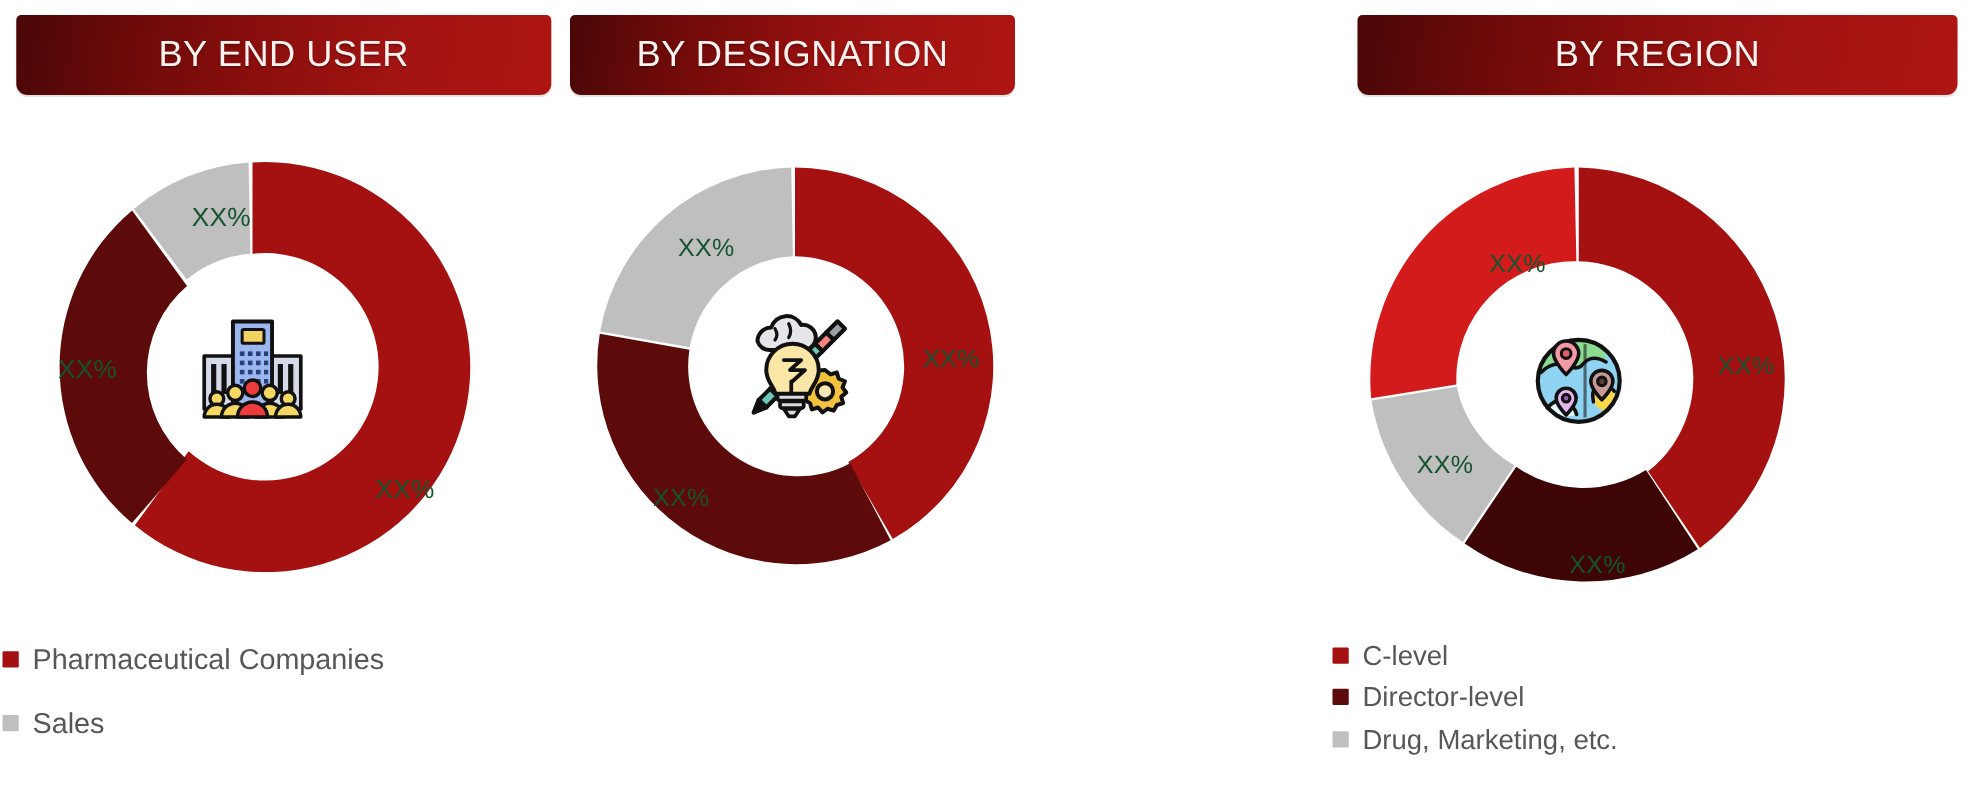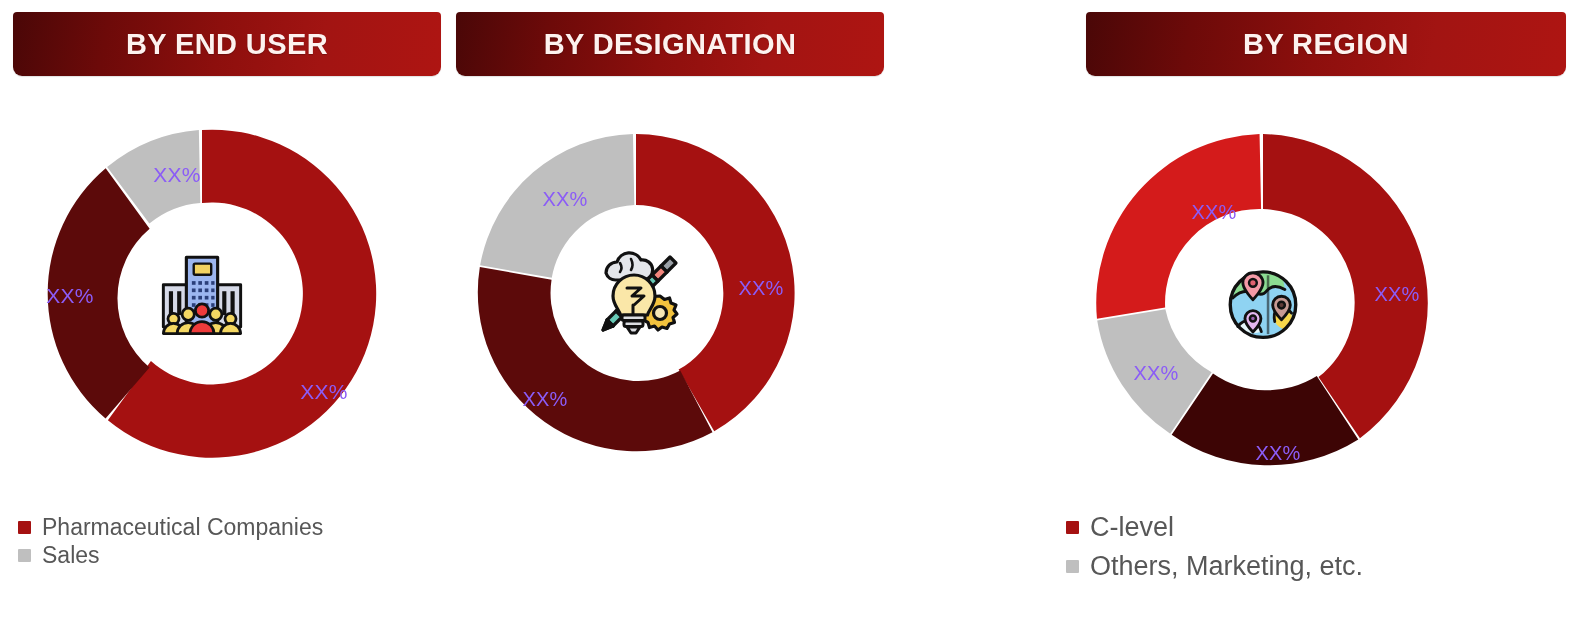--- a/index.html
+++ b/index.html
@@ -18,59 +18,59 @@
 
   
   .banner {
     position: absolute; top: 12px; height: 64px;
     border-radius: 4px 4px 9px 9px;
     background: linear-gradient(100deg, #4a0707 0%, #6d0a09 22%, #8d0f0d 48%, #a21412 72%, #ae1512 100%);
     display: flex; align-items: center; justify-content: center;
     box-shadow: 0 1px 1px rgba(0,0,0,.12);
   }
   .banner-title {
-    color: #fdf2ef; font-size: 29px; letter-spacing: .4px; font-weight: 700;
+    color: #fdf2ef; font-size: 29px; letter-spacing: .4px; font-weight: 400;
     white-space: nowrap; text-shadow: 0 1px 1px rgba(0,0,0,.25);
   }
   .p1 .banner { left: 13px; width: 428px; }
-  .p2 .banner { left: 0px;  width: 428px; }
+  .p2 .banner { left: 0px;  width: 356px; }
   .p3 .banner { left: 0px;  width: 480px; }
 
   
   .donut-wrap { position: absolute; }
   .p1 .donut-wrap { left: 32px;  top: 124px; width: 340px; height: 340px; }
   .p2 .donut-wrap { left: 15px;  top: 128px; width: 330px; height: 330px; }
   .p3 .donut-wrap { left: 2px;   top: 128px; width: 350px; height: 350px; }
   .donut-wrap svg { display: block; width: 100%; height: 100%; overflow: visible; }
 
   .slice-label {
-    position: absolute; color: #8b5cf6; font-size: 21px; font-weight: 400;
+    position: absolute; color: #14532d; font-size: 21px; font-weight: 400;
     letter-spacing: .2px; white-space: nowrap; pointer-events: none;
     transform: translate(-50%, -50%);
   }
   .p2 .slice-label { font-size: 20px; }
   .p3 .slice-label { font-size: 20px; }
 
   
   .center-icon { position: absolute; left: 50%; top: 50%; transform: translate(-50%,-50%); }
   .p1 .center-icon { width: 92px; height: 92px; }
   .p2 .center-icon { width: 100px; height: 100px; }
   .p3 .center-icon { width: 84px; height: 84px; }
   .center-icon svg { width: 100%; height: 100%; display: block; }
 
   
   .legend { position: absolute; display: flex; flex-direction: column; }
-  .p1 .legend { left: 18px; top: 514px; gap: 2px; }
+  .p1 .legend { left: 2px; top: 514px; gap: 25px; }
   .p2 .legend { left: 610px; top: 512px; gap: 8px; }
   .legend-item { display: flex; align-items: center; gap: 11px; }
   .p1 .legend-item, .p2 .legend-item { margin: 0; }
 
   .swatch { width: 13px; height: 13px; flex: 0 0 13px; border-radius: 1px; }
   .legend-label { color: #575757; font-size: 23px; line-height: 1.15; white-space: nowrap; }
-  .p2 .legend-label { font-size: 27px; }
+  .p2 .legend-label { font-size: 22px; }
 </style>
 </head>
 <body>
 
 <div class="board">
 
   <div class="panel panel-1 p1">
 
     <div class="banner">
       <span class="banner-title">BY END USER</span>
@@ -205,22 +205,26 @@
         </svg>
       </div>
     </div>
 
     <div class="legend">
       <div class="legend-item">
         <span class="swatch" style="background:#A51111"></span>
         <span class="legend-label">C-level</span>
       </div>
       <div class="legend-item">
+        <span class="swatch" style="background:#5C0A0A"></span>
+        <span class="legend-label">Director-level</span>
+      </div>
+      <div class="legend-item">
         <span class="swatch" style="background:#BFBFBF"></span>
-        <span class="legend-label">Others, Marketing, etc.</span>
+        <span class="legend-label">Drug, Marketing, etc.</span>
       </div>
     </div>
   </div>
 
   <div class="panel panel-3 p3">
 
     <div class="banner">
       <span class="banner-title">BY REGION</span>
     </div>
 

